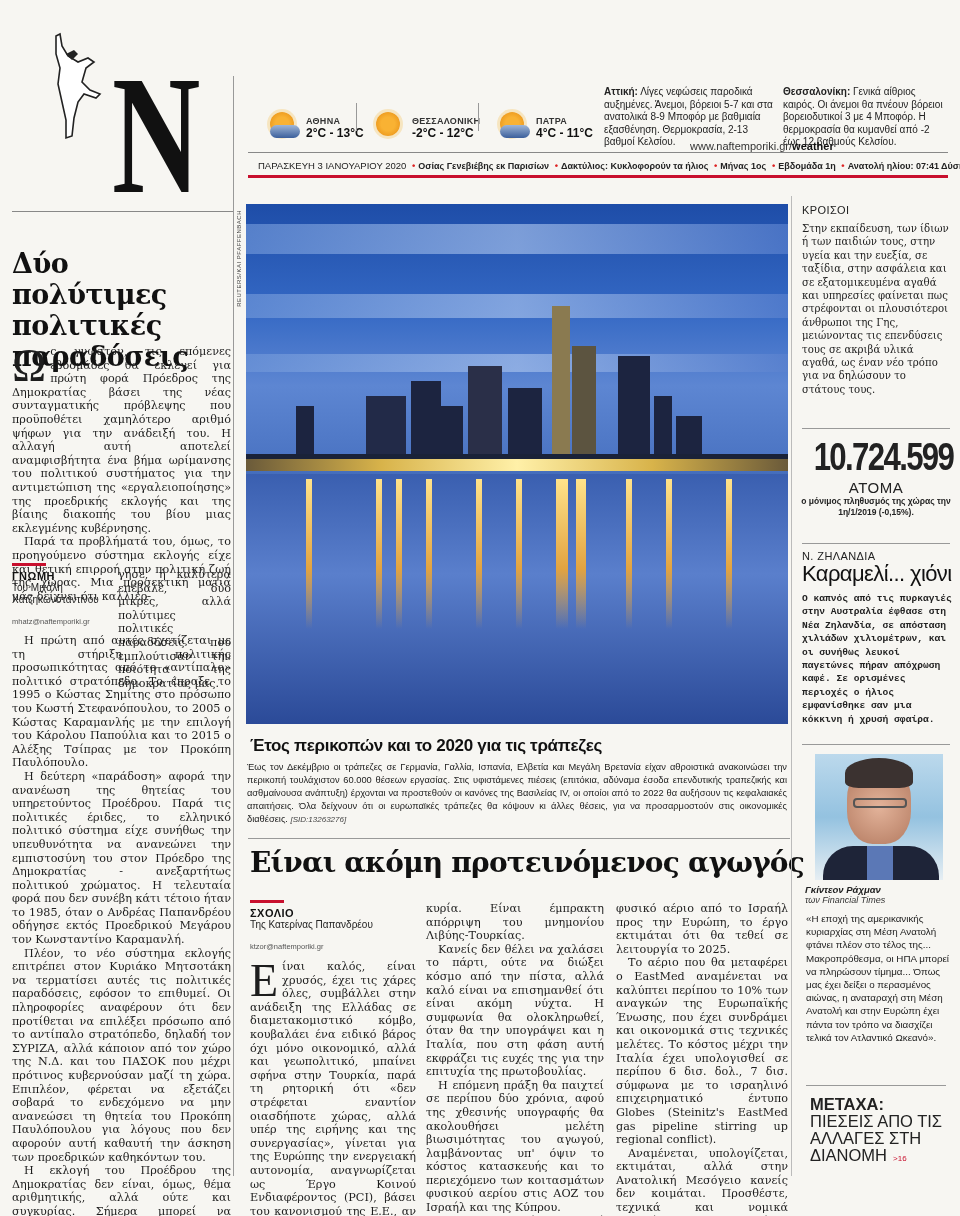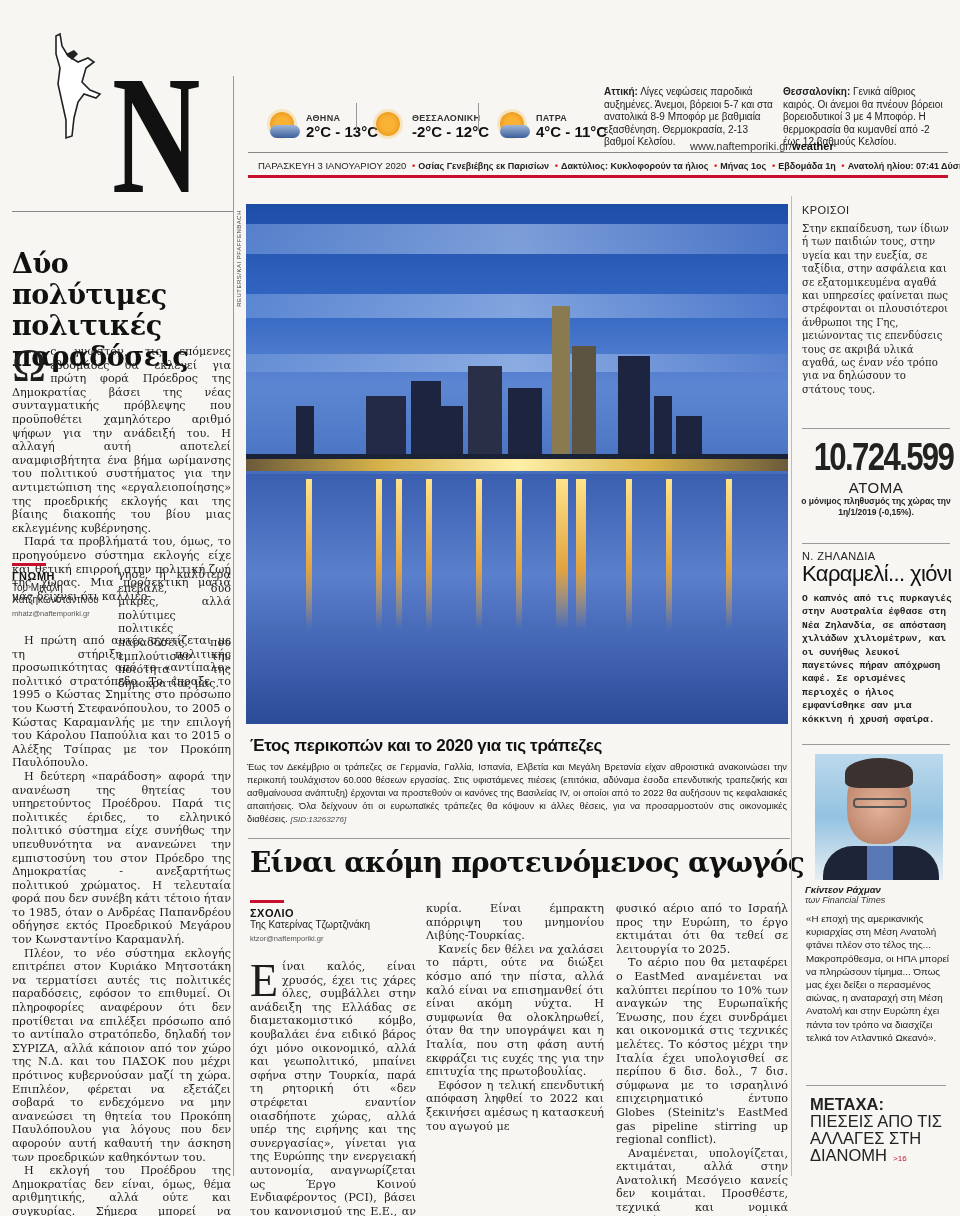--- a/index.html
+++ b/index.html
@@ -12,21 +12,21 @@
 #logo .hermes{position:absolute;left:0;top:0;width:70px;height:110px}
 #logo-rule{left:12px;top:211px;width:222px;height:1px;background:#888}
 #vrule-left{left:233px;top:76px;width:1px;height:1100px;background:#999}
 #vrule-right{left:791px;top:196px;width:1px;height:980px;background:#bbb}
 
 .wx{top:100px;height:40px;display:flex;align-items:flex-end;gap:8px}
 .sun{width:32px;height:32px;position:relative}
 .sun .disc{position:absolute;left:4px;top:4px;width:24px;height:24px;border-radius:50%;background:radial-gradient(circle,#f9b233 40%,#e58a11 100%);box-shadow:0 0 0 3px #f7c35e55}
 .sun .cloud{position:absolute;left:4px;top:17px;width:30px;height:13px;border-radius:8px;background:linear-gradient(#9fb6d6,#3b5f9c)}
 .wx .city{font-size:9px;font-weight:bold;color:#333;letter-spacing:.3px}
-.wx .temp{font-size:15px;font-weight:bold;color:#111}
+.wx .temp{font-size:12px;font-weight:bold;color:#111}
 .wx-sep{top:103px;width:1px;height:28px;background:#999}
 .fc{top:86px;font-size:10px;line-height:12.5px;color:#222}
 .fc b{font-weight:bold}
 #weather-url{left:690px;top:140px;font-size:11px;color:#333}
 #weather-url b{color:#111}
 #dateline-rule{left:248px;top:152px;width:700px;height:1px;background:#888}
 #dateline{left:258px;top:160px;font-size:9.5px;color:#222;white-space:nowrap}
 #dateline .sep{color:#d22;font-weight:bold;margin:0 3px}
 #dateline .it{font-weight:bold;font-size:9px}
 #red-rule{left:248px;top:175px;width:700px;height:3px;background:#c8102e}
@@ -36,21 +36,21 @@
 .body p{text-indent:12px}
 .body p.noind{text-indent:0}
 .drop{float:left;font-size:46px;line-height:38px;margin:2px 4px 0 0;font-family:"Liberation Serif",serif}
 #left-body-1{left:12px;top:345px;width:219px}
 #left-body-2{left:118px;top:568px;width:113px}
 #left-body-3{left:12px;top:634px;width:219px}
 #opinion-box{left:12px;top:563px;width:100px}
 .redbar{width:34px;height:3px;background:#c8102e;margin-bottom:4px}
 .kicker{font-family:"Liberation Sans",sans-serif;font-weight:bold;font-size:11px;color:#111;letter-spacing:.5px}
 .byline{font-family:"Liberation Sans",sans-serif;font-size:10px;line-height:12px;color:#222}
-.email{font-family:"Liberation Sans",sans-serif;font-size:7.5px;color:#555;margin-top:3px}
+.email{font-family:"Liberation Sans",sans-serif;font-size:7.5px;color:#555;margin-top:11px}
 
 #photo{left:246px;top:204px;width:542px;height:520px;overflow:hidden;background:linear-gradient(180deg,#1e4da8 0%,#3468c4 20%,#5d86d2 35%,#4a73c2 50%,#2a4f9a 62%,#1d3c86 75%,#224a9c 100%)}
 #photo .cloudband{position:absolute;left:0;width:100%;background:linear-gradient(90deg,#6f96d8aa,#a8c2ecaa,#5b82cfaa)}
 #photo .bldg{position:absolute;bottom:258px;background:#1c2440}
 #photo .lights{position:absolute;left:0;top:255px;width:100%;height:12px;background:linear-gradient(90deg,#6a5a3a,#d8b34a,#fff0a8,#d8b34a,#6a5a3a)}
 #photo .water{position:absolute;left:0;top:270px;width:100%;height:250px;background:linear-gradient(180deg,#3a5fb0,#5a7fcc 40%,#2b4a98 100%)}
 #photo .refl{position:absolute;top:275px;width:6px;height:150px;background:linear-gradient(#ffe38a,#e2a340 60%,transparent)}
 #photo-credit{left:236px;top:210px;font-size:6px;color:#444;writing-mode:vertical-rl;transform:rotate(180deg);font-family:"Liberation Sans",sans-serif;letter-spacing:.5px}
 
 #bank-title{left:250px;top:736px;font-family:"Liberation Sans",sans-serif;font-size:17px;color:#111;letter-spacing:-.3px}
@@ -205,29 +205,30 @@
 </div>
 
 <h2 id="bank-title" class="abs">Έτος περικοπών και το 2020 για τις τράπεζες</h2>
 <p id="bank-text" class="abs"><span>Έως τον Δεκέμβριο οι τράπεζες σε Γερμανία, Γαλλία, Ισπανία, Ελβετία και Μεγάλη Βρετανία είχαν αθροιστικά ανακοινώσει την περικοπή τουλάχιστον 60.000 θέσεων εργασίας. Στις υφιστάμενες πιέσεις (επιτόκια, αδύναμα έσοδα επενδυτικής τραπεζικής και ασθμαίνουσα ανάπτυξη) έρχονται να προστεθούν οι κανόνες της Βασιλείας IV, οι οποίοι από το 2022 θα αυξήσουν τις κεφαλαιακές απαιτήσεις. Όλα δείχνουν ότι οι ευρωπαϊκές τράπεζες θα κόψουν κι άλλες θέσεις, για να προσαρμοστούν στις οικονομικές διαθέσεις.</span> <span class="sid">[SID:13263276]</span></p>
 <div id="bank-rule" class="abs"></div>
 
 <h1 id="pipe-title" class="abs">Είναι ακόμη προτεινόμενος αγωγός</h1>
 <div id="comment-box" class="abs">
   <div class="redbar"></div>
   <div class="kicker">ΣΧΟΛΙΟ</div>
-  <div class="byline">Της Κατερίνας Τζωρτζινάκη</div>
+  <div class="byline">Της Κατερίνας Παπανδρέου</div>
   <div class="email">ktzor@naftemporiki.gr</div>
 </div>
 <div id="pipe-col1" class="abs body">
   <p class="noind"><span class="drop">Ε</span><span>ίναι καλός, είναι χρυσός, έχει τις χάρες όλες, συμβάλλει στην ανάδειξη της Ελλάδας σε διαμετακομιστικό κόμβο, κουβαλάει ένα ειδικό βάρος όχι μόνο οικονομικό, αλλά και γεωπολιτικό, μπαίνει σφήνα στην Τουρκία, παρά τη ρητορική ότι «δεν στρέφεται εναντίον οιασδήποτε χώρας, αλλά υπέρ της ειρήνης και της συνεργασίας», γίνεται για της Ευρώπης την ενεργειακή αυτονομία, αναγνωρίζεται ως Έργο Κοινού Ενδιαφέροντος (PCI), βάσει του κανονισμού της Ε.Ε., αν και η Γερμανία είναι καλός αγωγός για τη Ρωσία, ενώ δεν πρέπει να παραβλέπεται και η χρονική συγ-</span></p>
 </div>
 <div id="pipe-col2" class="abs body">
   <p class="noind">κυρία. Είναι έμπρακτη απόρριψη του μνημονίου Λιβύης-Τουρκίας.</p>
   <p>Κανείς δεν θέλει να χαλάσει το πάρτι, ούτε να διώξει κόσμο από την πίστα, αλλά καλό είναι να επισημανθεί ότι είναι ακόμη νύχτα. Η συμφωνία θα ολοκληρωθεί, όταν θα την υπογράψει και η Ιταλία, που στη φάση αυτή εκφράζει τις ευχές της για την επιτυχία της πρωτοβουλίας.</p>
+  <p>Η επόμενη πράξη θα παιχτεί σε περίπου δύο χρόνια, αφού της χθεσινής υπογραφής θα ακολουθήσει μελέτη βιωσιμότητας του αγωγού, λαμβάνοντας υπ' όψιν το κόστος κατασκευής και το περιεχόμενο των κοιτασμάτων φυσικού αερίου στις ΑΟΖ του Ισραήλ και της Κύπρου.</p>
   <p>Εφόσον η τελική επενδυτική απόφαση ληφθεί το 2022 και ξεκινήσει αμέσως η κατασκευή του αγωγού με</p>
 </div>
 <div id="pipe-col3" class="abs body">
   <p class="noind">φυσικό αέριο από το Ισραήλ προς την Ευρώπη, το έργο εκτιμάται ότι θα τεθεί σε λειτουργία το 2025.</p>
   <p>Το αέριο που θα μεταφέρει ο EastMed αναμένεται να καλύπτει περίπου το 10% των αναγκών της Ευρωπαϊκής Ένωσης, που έχει συνδράμει και οικονομικά στις τεχνικές μελέτες. Το κόστος μέχρι την Ιταλία έχει υπολογισθεί σε περίπου 6 δισ. δολ., 7 δισ. σύμφωνα με το ισραηλινό επιχειρηματικό έντυπο Globes (Steinitz's EastMed gas pipeline stirring up regional conflict).</p>
   <p><span>Αναμένεται, υπολογίζεται, εκτιμάται, αλλά στην Ανατολική Μεσόγειο κανείς δεν κοιμάται. Προσθέστε, τεχνικά και νομικά προβλήματα και συγκρατήστε -επί του παρόντος- τα πολιτικά και διπλωματικά πλεονεκτήματα.</span> </p>
 </div>
 
 <div id="vrule-right" class="abs"></div>
 <div id="r1" class="abs">

